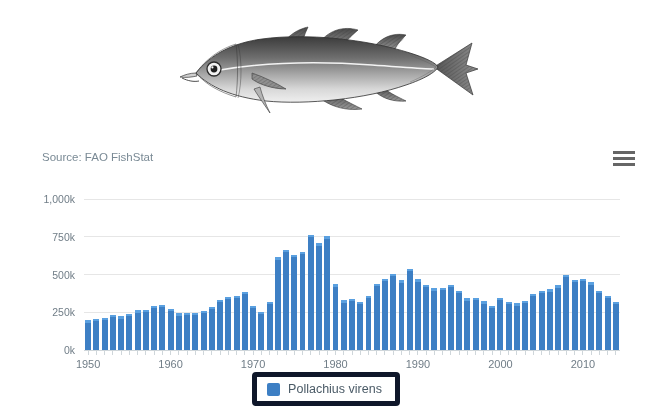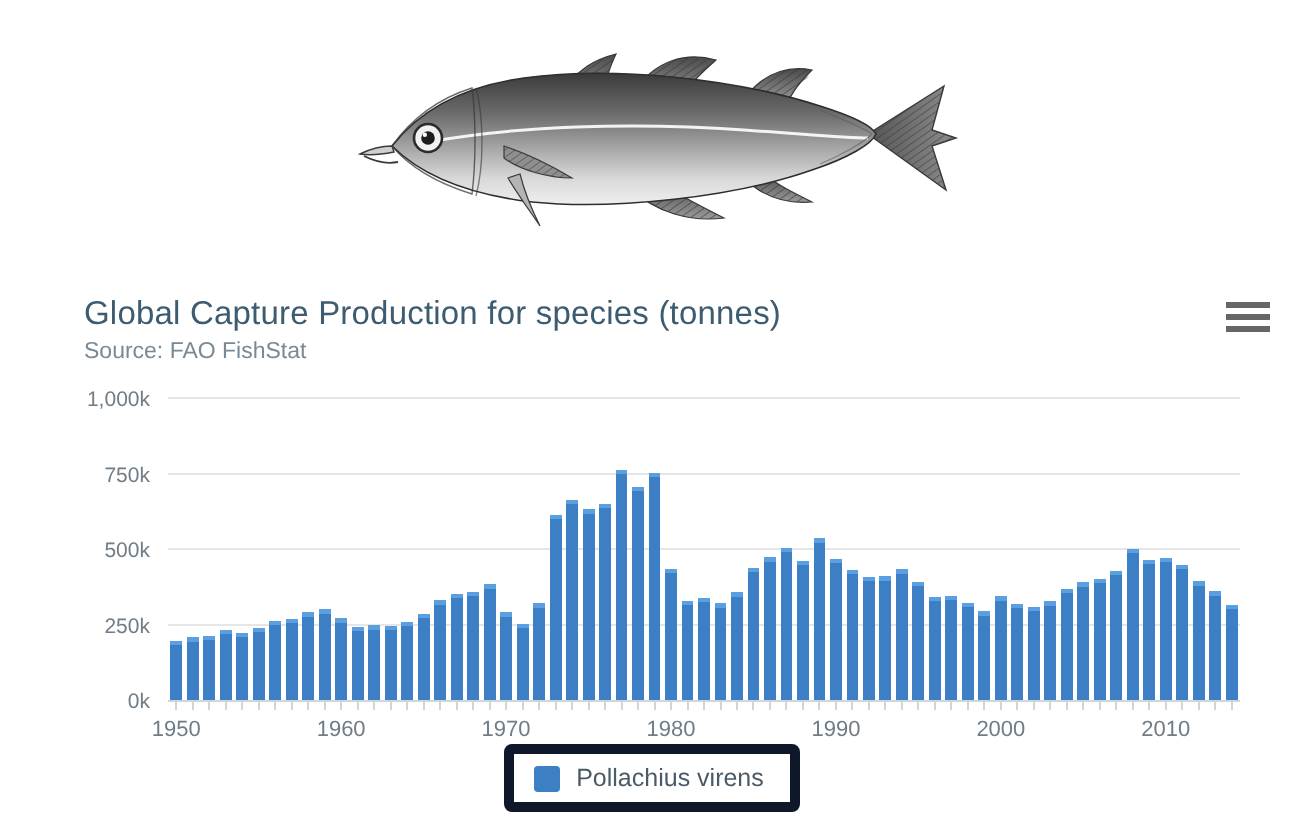--- a/index.html
+++ b/index.html
@@ -234,21 +234,20 @@
 
       <path d="M88,82 C94,92 100,100 104,106 C100,98 96,88 94,80 Z" fill="#b4b4b4" stroke="#3a3a3a" stroke-width="0.6"></path>
 
       <path d="M244,48 C256,53 266,57 270,60 C266,64 256,70 244,75" fill="none" stroke="#5a5a5a" stroke-width="0.6" opacity="0.6"></path>
     </svg>
   </div>
 
   <div class="chart-card">
 
     <div class="chart-header">
-      <div class="chart-title">Global Capture Production for species (tonnes)</div>
       <div class="chart-subtitle">Source: FAO FishStat</div>
     </div>
 
     <div class="menu-btn">
       <span></span>
       <span></span>
       <span></span>
     </div>
 
     <div class="plot-wrap">

